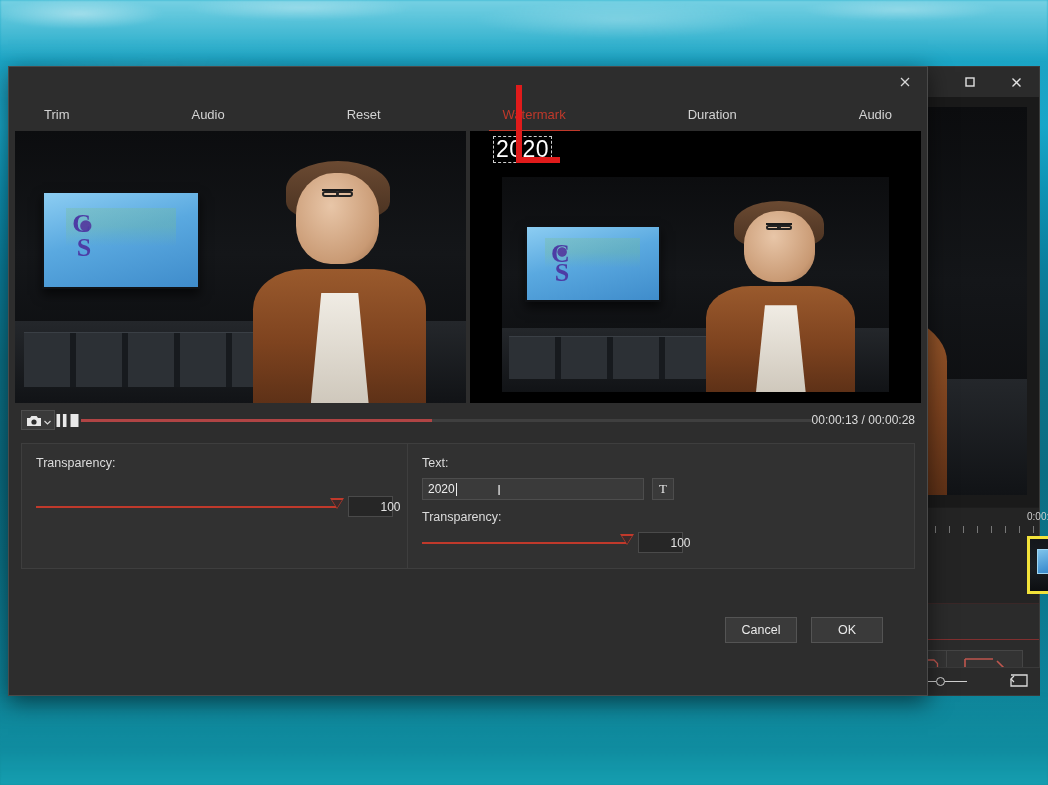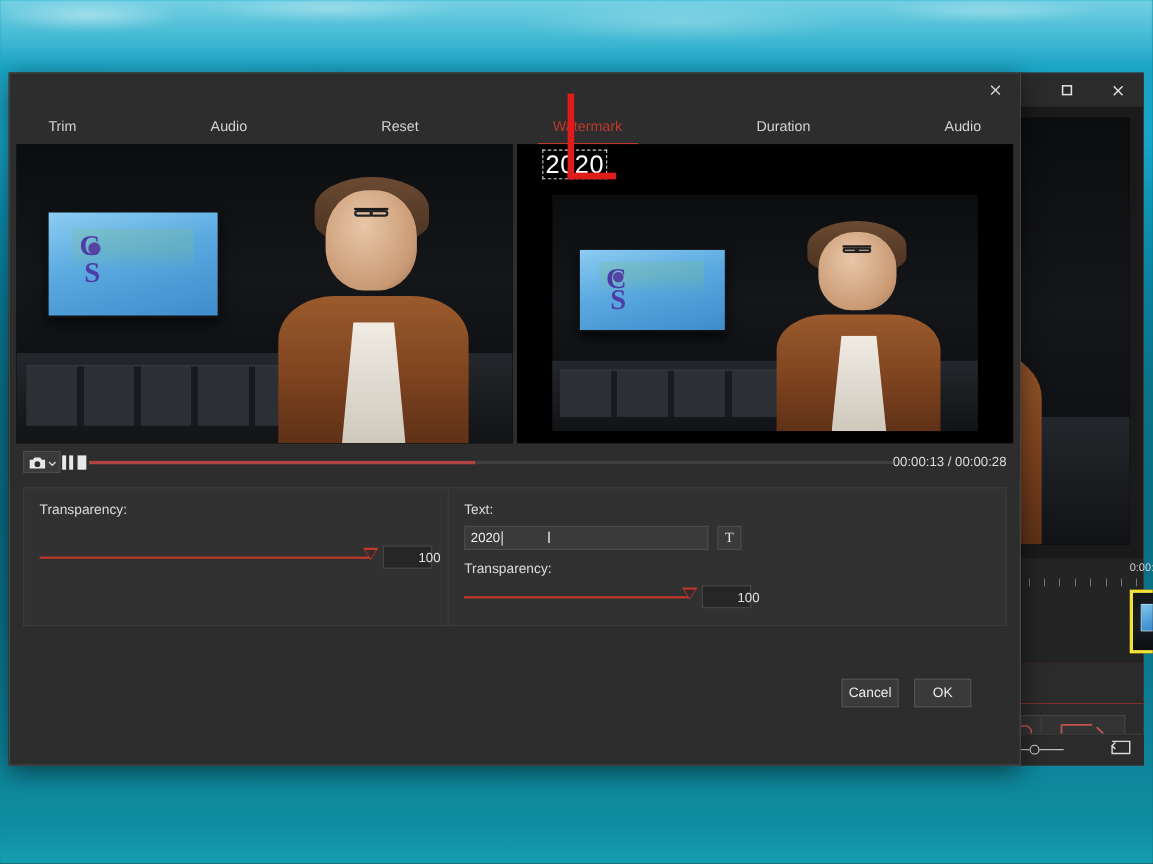--- a/index.html
+++ b/index.html
@@ -426,21 +426,21 @@
     width: 110px; height: 24px; background:#3a3a3a; border:1px solid #505050;
     color:#e6e6e6; font-size:12px; display:flex; align-items:center; justify-content:center;
   }
 
   
   #dlg-footer {
     flex: 1; display:flex; align-items:center; justify-content:flex-end;
     gap: 14px; padding: 0 44px 4px 0;
   }
   .dlg-btn {
-    width: 52px; height: 26px; background:#3a3a3a; border:1px solid #545454;
+    width: 72px; height: 26px; background:#3a3a3a; border:1px solid #545454;
     color:#eaeaea; font-size:12.5px; display:flex; align-items:center; justify-content:center;
   }
 
   
   #app-status {
     position:absolute; left: 8px; bottom: 0; height: 28px;
     display:flex; align-items:center;
   }
   .status-text { color:#dcdcdc; font-size: 12px; }
   .volume { display:flex; align-items:center; }

